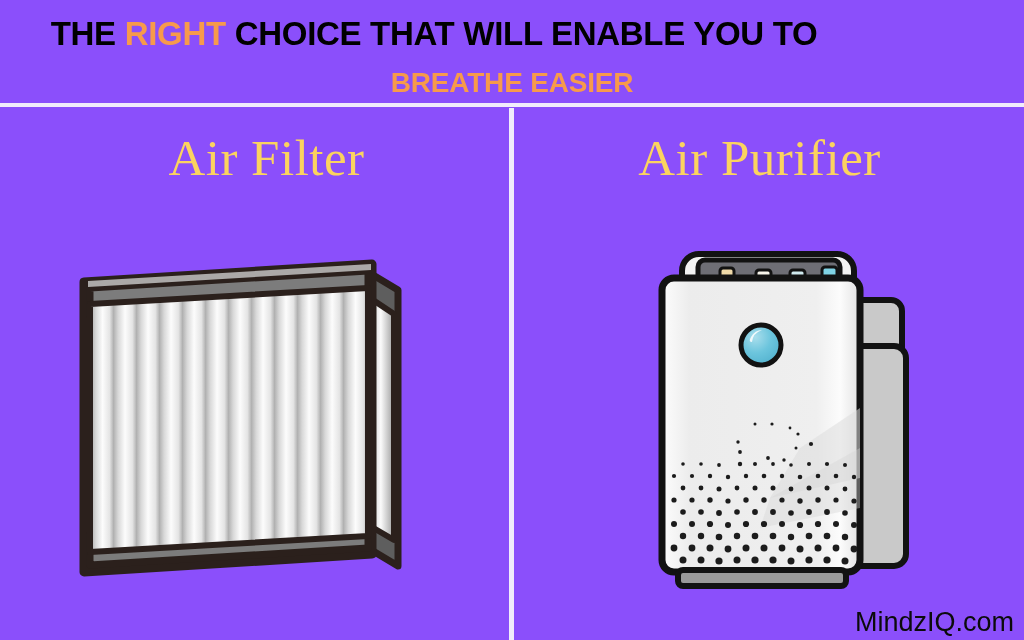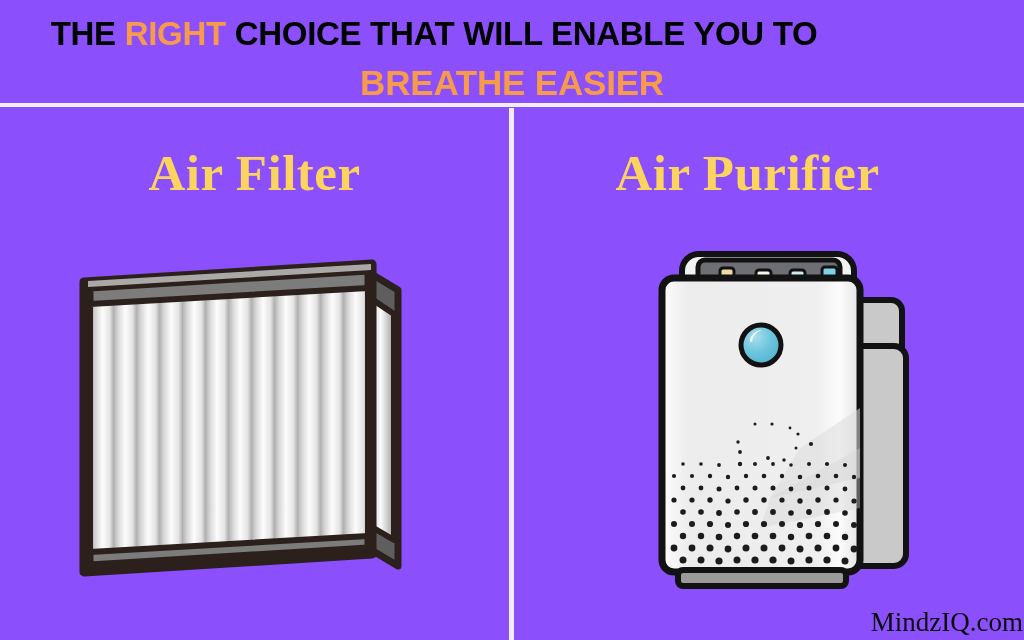--- a/index.html
+++ b/index.html
@@ -37,21 +37,21 @@
     white-space: nowrap;
     line-height: 40px;
   }
   .headline .accent { color: #F79A4B; }
   .subhead {
     position: absolute;
     left: 0; top: 66px;
     width: 1024px;
     font-family: "Liberation Sans", sans-serif;
     font-weight: bold;
-    font-size: 35px;
+    font-size: 28px;
     letter-spacing: -0.2px;
     color: #F79A4B;
     line-height: 34px;
     white-space: nowrap;
   }
 
   .hrule {
     position: absolute;
     left: 0; top: 103px;
     width: 1024px;
@@ -70,30 +70,31 @@
   .panel {
     position: absolute;
     top: 108px;
     height: 532px;
   }
   .panel.left  { left: 0px;   width: 509px; }
   .panel.right { left: 514px; width: 467px; }
 
   .panel-title {
     position: absolute;
-    top: 36px;
+    top: 21px;
     width: 100%;
     text-align: center;
     font-family: "Liberation Serif", serif;
-    font-weight: bold;
+    font-weight: normal;
     font-size: 51px;
     color: #FBD35F;
     letter-spacing: 0.5px;
     line-height: 58px;
     white-space: nowrap;
+    padding-left: 12px;
   }
 
   
   .filter-art {
     position: absolute;
     left: 68px;
     top: 140px;
     width: 370px;
     height: 380px;
   }
@@ -103,23 +104,23 @@
     position: absolute;
     left: 136px;
     top: 140px;
     width: 280px;
     height: 380px;
   }
 
   
   .watermark {
     position: absolute;
-    right: 1px;
+    right: 10px;
     bottom: 2px;
-    font-family: Liberation Serif, serif;
+    font-family: Liberation Sans, sans-serif;
     font-size: 27px;
     color: #0B0B0B;
     letter-spacing: 0px;
     white-space: nowrap;
   }
 </style>
 </head>
 <body>
 
 <div id="stage">

